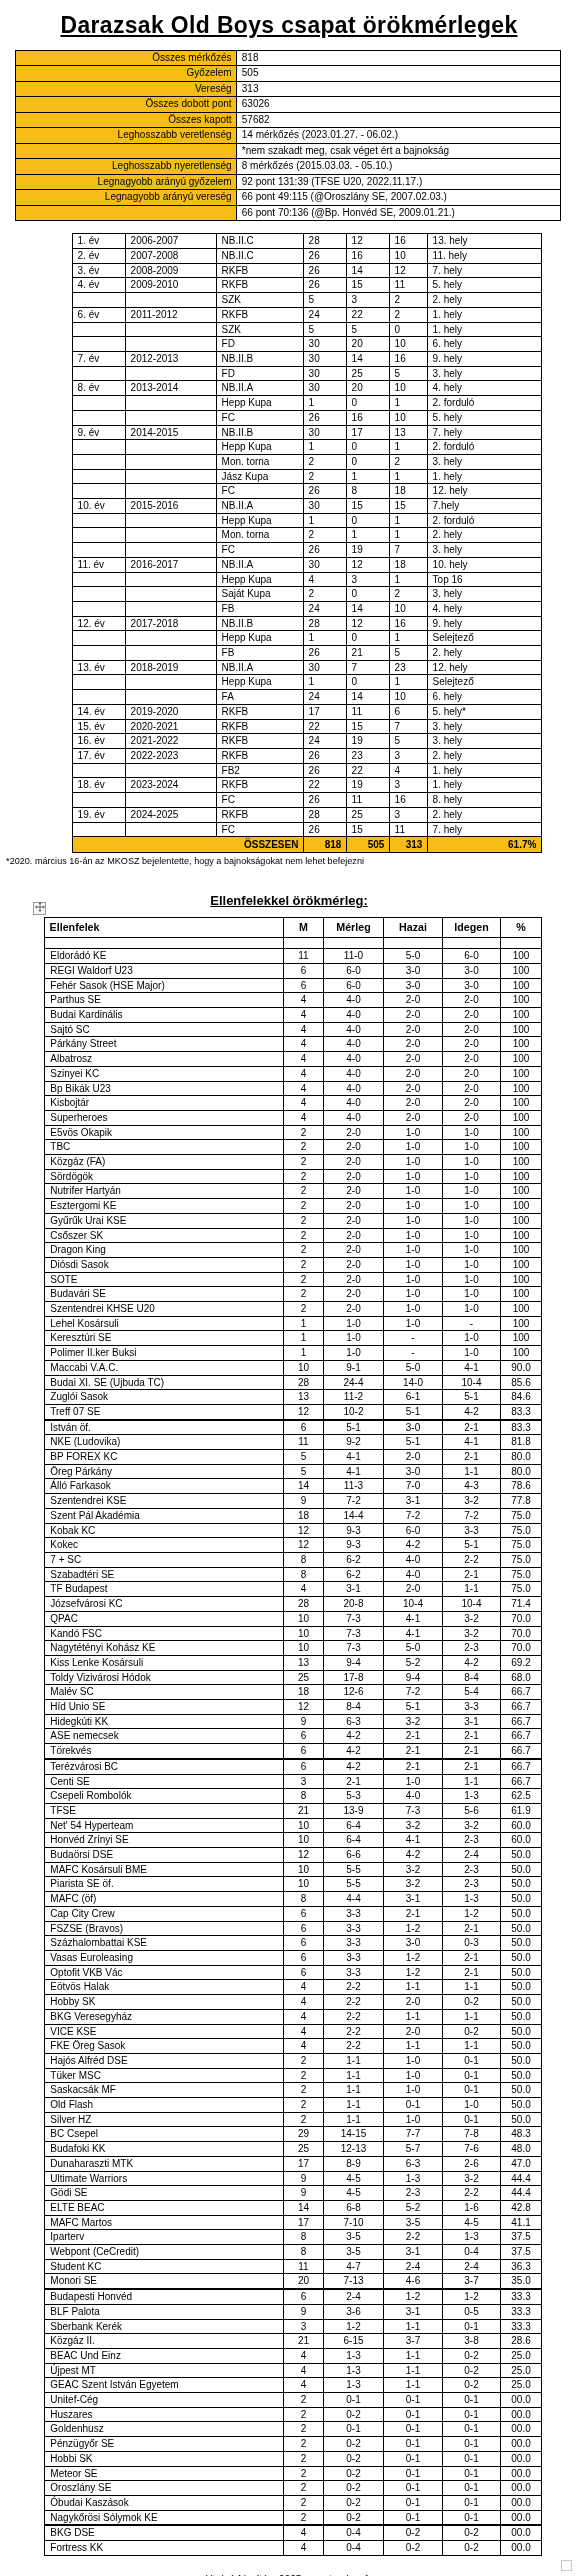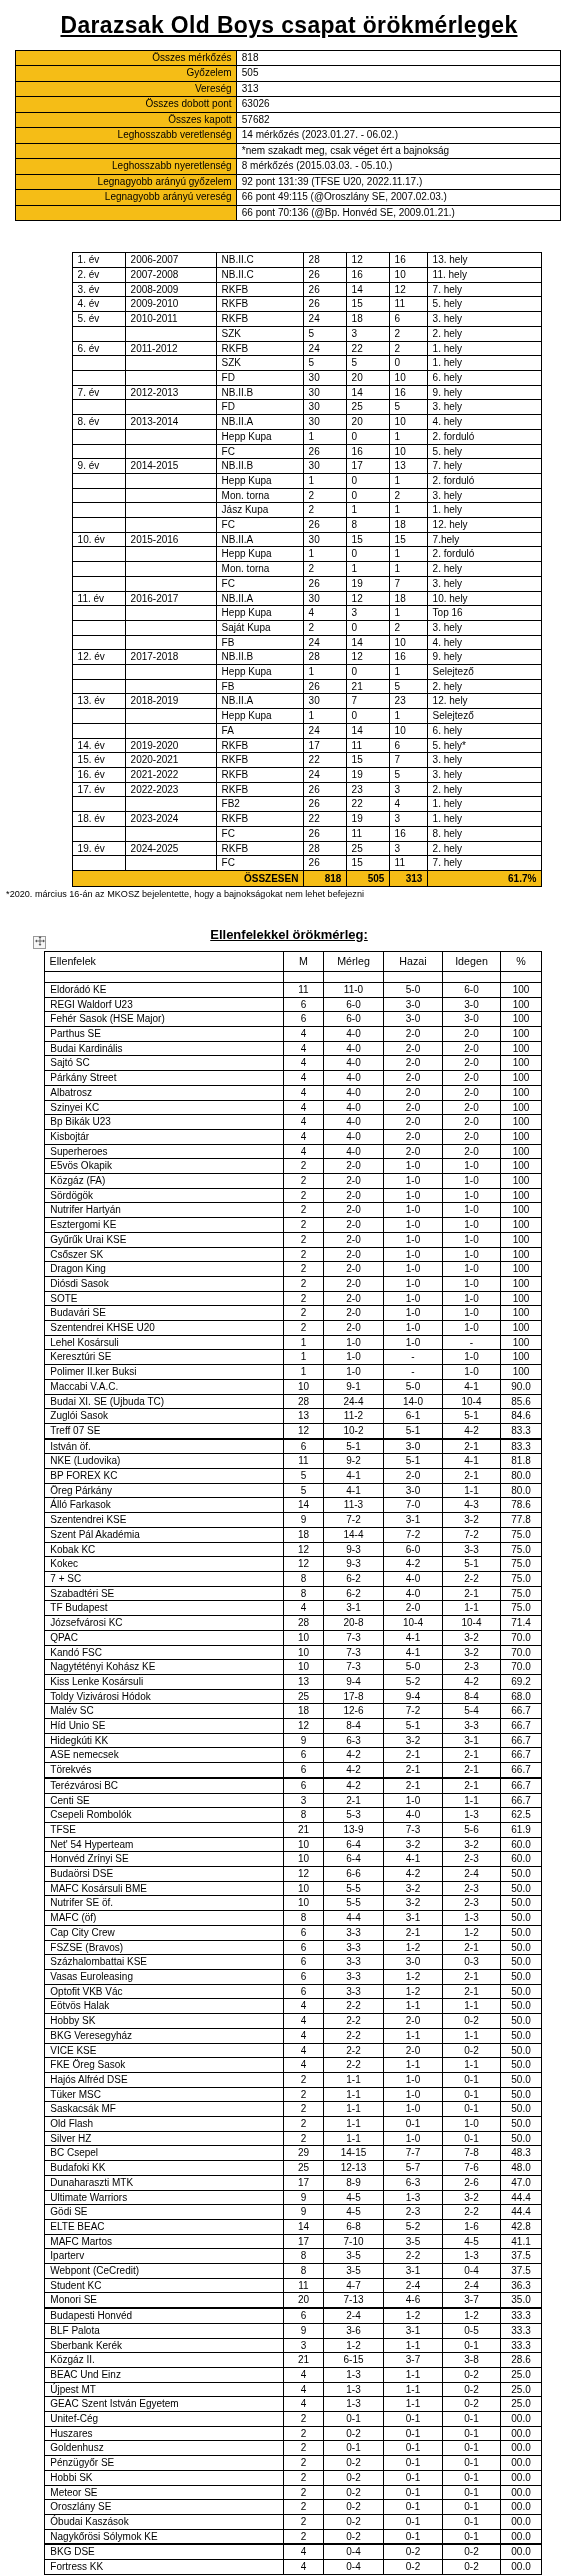--- a/index.html
+++ b/index.html
@@ -15,34 +15,34 @@
   table{border-collapse:collapse;table-layout:fixed;}
   td,th{overflow:hidden;white-space:nowrap;vertical-align:middle;}
 
   
   table.summary{margin-left:15.2px;width:545px;border:1.5px solid var(--line);margin-top:7px;}
   table.summary td{border:0.8px solid var(--line);height:14.5px;font-size:10px;
     line-height:14.5px;padding:0 4.6px;}
   table.summary td.lab{background:var(--gold);text-align:right;}
 
   
-  table.seasons{margin:31px 0 0 72px;width:469px;border:1.5px solid var(--line);}
+  table.seasons{margin:12px 0 0 72px;width:469px;border:1.5px solid var(--line);}
   table.seasons td{border:0.8px solid var(--line);height:13.7px;font-size:10px;
     line-height:13.7px;padding:0 4.6px;text-align:left;}
   table.seasons tr.total td{background:var(--gold);font-weight:bold;height:15.2px;text-align:right;}
 
   .footnote{margin:2.3px 0 0 6.1px;font-size:9.1px;}
 
   h2.opp-heading{font-size:13px;font-weight:bold;text-align:center;
     text-decoration:underline;margin:27.4px 0 0 0;}
 
   .opp-wrap{position:relative;margin:9.1px 0 0 44px;width:497px;}
   table.opponents{width:497px;border:1.5px solid var(--line);}
   table.opponents th{border:0.8px solid var(--line);height:19px;font-size:10.7px;
-    line-height:19px;font-weight:normal;padding:0 4.6px;text-align:center;margin-left:10px;}
+    line-height:19px;font-weight:bold;padding:0 4.6px;text-align:center;margin-left:10px;}
   table.opponents th.name{text-align:left;}
   table.opponents td{border:0.8px solid var(--line);height:13.7px;font-size:10px;
     line-height:13.7px;padding:0 3.8px;text-align:center;}
   table.opponents td.name{text-align:left;padding:0 5.3px;}
   table.opponents tr.blank td{height:10px;}
   table.opponents tr.thick td{border-bottom:2.3px solid var(--line);}
 
   .move-handle{position:absolute;left:-10.7px;top:-15.2px;width:13px;height:13px;
     border:0.8px solid #999;background:#f7f7f7;display:flex;align-items:center;
     justify-content:center;box-sizing:border-box;}
@@ -150,29 +150,20 @@
           <td>7. hely</td>
         </tr>
         <tr>
           <td>4. év</td>
           <td>2009-2010</td>
           <td>RKFB</td>
           <td>26</td>
           <td>15</td>
           <td>11</td>
           <td>5. hely</td>
-        </tr>
-        <tr>
-          <td>5. év</td>
-          <td>2010-2011</td>
-          <td>RKFB</td>
-          <td>24</td>
-          <td>18</td>
-          <td>6</td>
-          <td>3. hely</td>
         </tr>
         <tr>
           <td></td>
           <td></td>
           <td>SZK</td>
           <td>5</td>
           <td>3</td>
           <td>2</td>
           <td>2. hely</td>
         </tr>
@@ -656,20 +647,28 @@
           </tr>
           <tr>
             <td class="name">E5vös Okapik</td>
             <td>2</td>
             <td>2-0</td>
             <td>1-0</td>
             <td>1-0</td>
             <td>100</td>
           </tr>
           <tr>
+            <td class="name">TBC</td>
+            <td>2</td>
+            <td>2-0</td>
+            <td>1-0</td>
+            <td>1-0</td>
+            <td>100</td>
+          </tr>
+          <tr>
             <td class="name">Közgáz (FA)</td>
             <td>2</td>
             <td>2-0</td>
             <td>1-0</td>
             <td>1-0</td>
             <td>100</td>
           </tr>
           <tr>
             <td class="name">Sördögök</td>
             <td>2</td>
@@ -1048,21 +1047,21 @@
           </tr>
           <tr>
             <td class="name">MAFC Kosársuli BME</td>
             <td>10</td>
             <td>5-5</td>
             <td>3-2</td>
             <td>2-3</td>
             <td>50.0</td>
           </tr>
           <tr>
-            <td class="name">Nutrifer SE öf.</td>
+            <td class="name">Piarista SE öf.</td>
             <td>10</td>
             <td>5-5</td>
             <td>3-2</td>
             <td>2-3</td>
             <td>50.0</td>
           </tr>
           <tr>
             <td class="name">MAFC (öf)</td>
             <td>8</td>
             <td>4-4</td>

